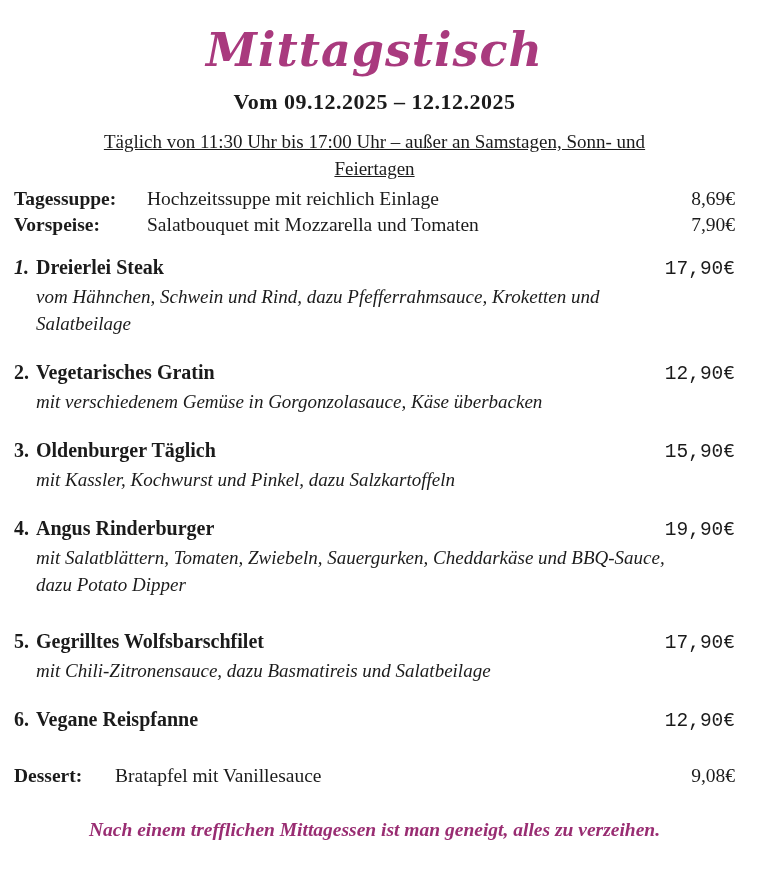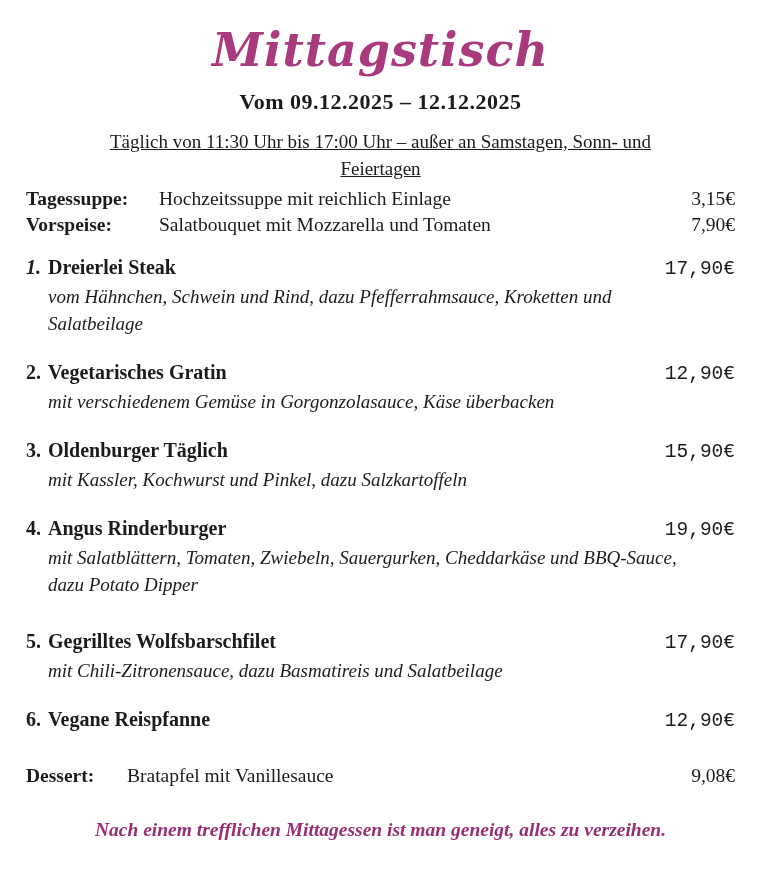--- a/index.html
+++ b/index.html
@@ -11,21 +11,21 @@
     width: 760px;
     height: 873px;
     overflow: hidden;
     font-family: "Liberation Serif", "DejaVu Serif", serif;
     color: #1b1b1b;
   }
   .page {
     box-sizing: border-box;
     width: 760px;
     height: 873px;
-    padding: 24px 25px 10px 26px;
+    padding: 24px 25px 10px 14px;
   }
   
   .menu-title {
     text-align: center;
     font-family: "DejaVu Serif", serif;
     font-style: italic;
     font-weight: bold;
     font-size: 46px;
     line-height: 1.15;
     letter-spacing: 1px;
@@ -140,21 +140,21 @@
 
   <h1 class="menu-title">Mittagstisch</h1>
 
   <div class="date-range">Vom 09.12.2025 – 12.12.2025</div>
 
   <div class="hours">Täglich von 11:30 Uhr bis 17:00 Uhr – außer an Samstagen, Sonn- und Feiertagen</div>
 
   <div class="row">
     <span class="row-label">Tagessuppe:</span>
     <span class="row-name">Hochzeitssuppe mit reichlich Einlage</span>
-    <span class="row-price">3,15€</span>
+    <span class="row-price">8,69€</span>
   </div>
 
   <div class="row">
     <span class="row-label">Vorspeise:</span>
     <span class="row-name">Salatbouquet mit Mozzarella und Tomaten</span>
     <span class="row-price">7,90€</span>
   </div>
 
   <div class="items">
 

